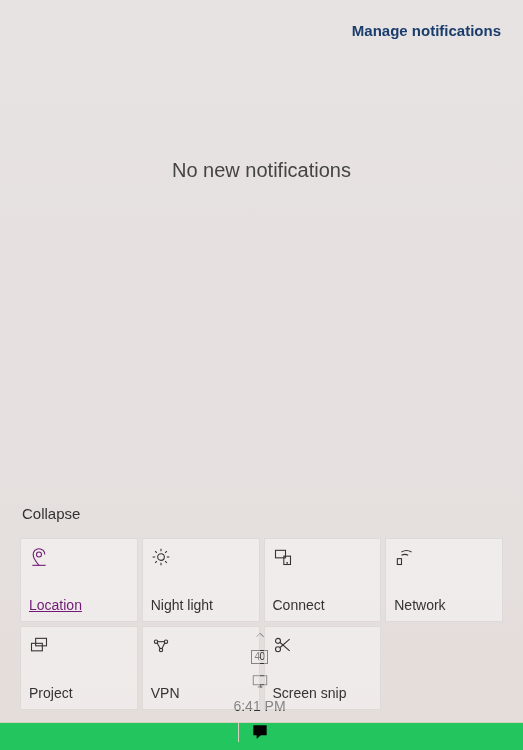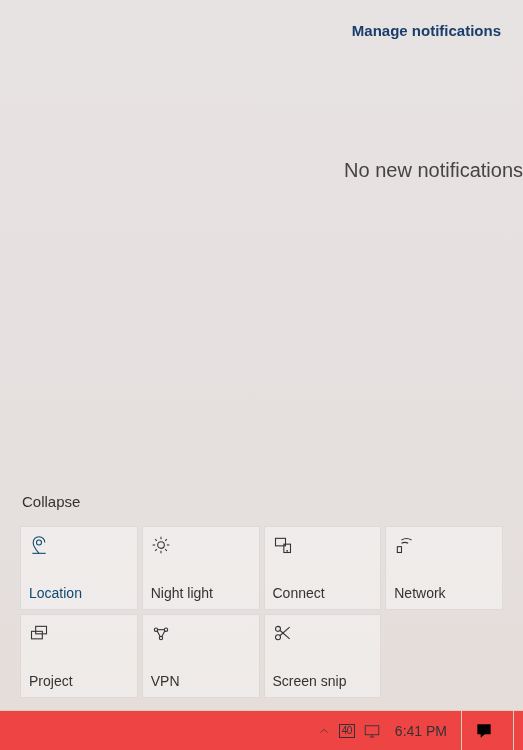--- a/index.html
+++ b/index.html
@@ -20,21 +20,21 @@
     padding: 22px 22px 0 0;
     font-size: 15px;
     color: #1a3d6b;
     cursor: pointer;
     font-weight: bold;
   }
   .notifications-area {
     flex: 1;
     display: flex;
     align-items: flex-start;
-    justify-content: flex-end;
+    justify-content: center;
     padding-top: 120px;
   }
   .no-notif {
     font-size: 20px;
     color: #444;
   }
   .collapse {
     font-size: 15px;
     color: #333;
     padding: 0 16px 8px 22px;
@@ -50,35 +50,36 @@
     background: rgba(255,255,255,0.4);
     border: 1px solid rgba(180,180,180,0.3);
     height: 84px;
     padding: 8px 8px 8px 8px;
     display: flex;
     flex-direction: column;
     justify-content: space-between;
     cursor: pointer;
     color: #333;
   }
-  .tile.dim { color: #0c4a6e; }
+  .tile.dim { color: #701a75; text-decoration: underline; }
   .tile .icon { width: 20px; height: 20px; display:flex; align-items:center; justify-content:center; }
   .tile .icon svg { width: 20px; height: 20px; stroke: currentColor; fill: none; stroke-width: 1.3; }
   .tile .label { font-size: 14px; }
   .taskbar {
-    height: 40px;
-    background: #ef4444;
+    height: 28px;
+    background: #22c55e;
     border-top: 1px solid #d8d0bd;
     display: flex;
     align-items: center;
     justify-content: flex-end;
     padding: 0 4px 0 0;
     font-size: 14px;
     color: #333;
     gap: 8px;
+    flex-direction: column;
   }
   .tray-icon { display:flex; align-items:center; justify-content:center; cursor:pointer; }
   .tray-icon svg { stroke: #333; fill: none; stroke-width: 1.2; }
   .ime-badge {
     border: 1px solid #333;
     font-size: 10px;
     padding: 1px 2px;
     line-height: 1;
     letter-spacing: -0.5px;
   }

